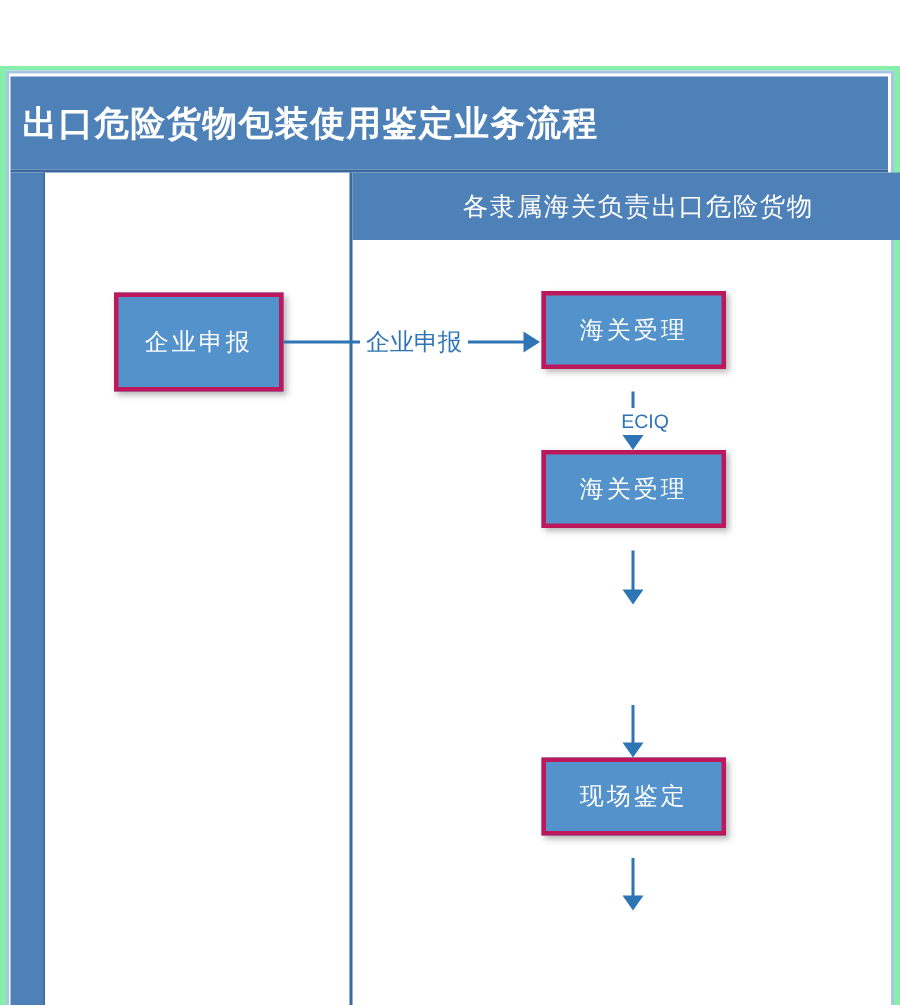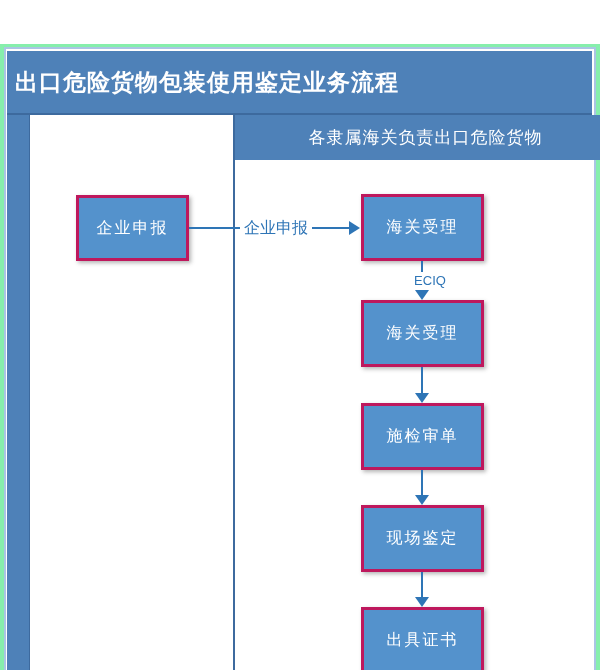--- a/index.html
+++ b/index.html
@@ -89,21 +89,21 @@
     color: #ffffff;
     display: flex;
     align-items: center;
     justify-content: center;
     font-size: 16px;
     letter-spacing: 2px;
     box-sizing: border-box;
     text-align: center;
   }
   .box-applicant { left: 76px; top: 151px; width: 113px; height: 66px; }
-  .box-step { left: 361px; width: 123px; height: 67px; }
+  .box-step { left: 361px; width: 123px; height: 52px; }
   .box-step-0 { top: 150px; }
   .box-step-1 { top: 256px; }
   .box-step-2 { top: 359px; }
   .box-step-3 { top: 461px; font-family: Liberation Serif, serif; }
   .box-step-4 { top: 563px; }
   .hline {
     position: absolute;
     height: 2px;
     background: #2e75b6;
   }
@@ -167,28 +167,22 @@
   <div class="arrow-label label-window">企业申报</div>
   <div class="hline" style="left:312px; top:183px; width:38px;"></div>
   <div class="head-right" style="left:349px; top:177px;"></div>
 
   <div class="flow-box box-step box-step-0">
     <span>海关受理</span>
   </div>
   <div class="flow-box box-step box-step-1">
     <span>海关受理</span>
   </div>
-  <div class="flow-box box-step box-step-2">
-    <span>施检审单</span>
-  </div>
   <div class="flow-box box-step box-step-3">
     <span>现场鉴定</span>
-  </div>
-  <div class="flow-box box-step box-step-4">
-    <span>出具证书</span>
   </div>
 
   <div class="vline" style="left:421px; top:217px; height:11px;"></div>
   <div class="arrow-label label-eciq">ECIQ</div>
   <div class="head-down" style="left:415px; top:246px;"></div>
 
   <div class="vline" style="left:421px; top:323px; height:27px;"></div>
   <div class="head-down" style="left:415px; top:349px;"></div>
 
   <div class="vline" style="left:421px; top:426px; height:26px;"></div>

